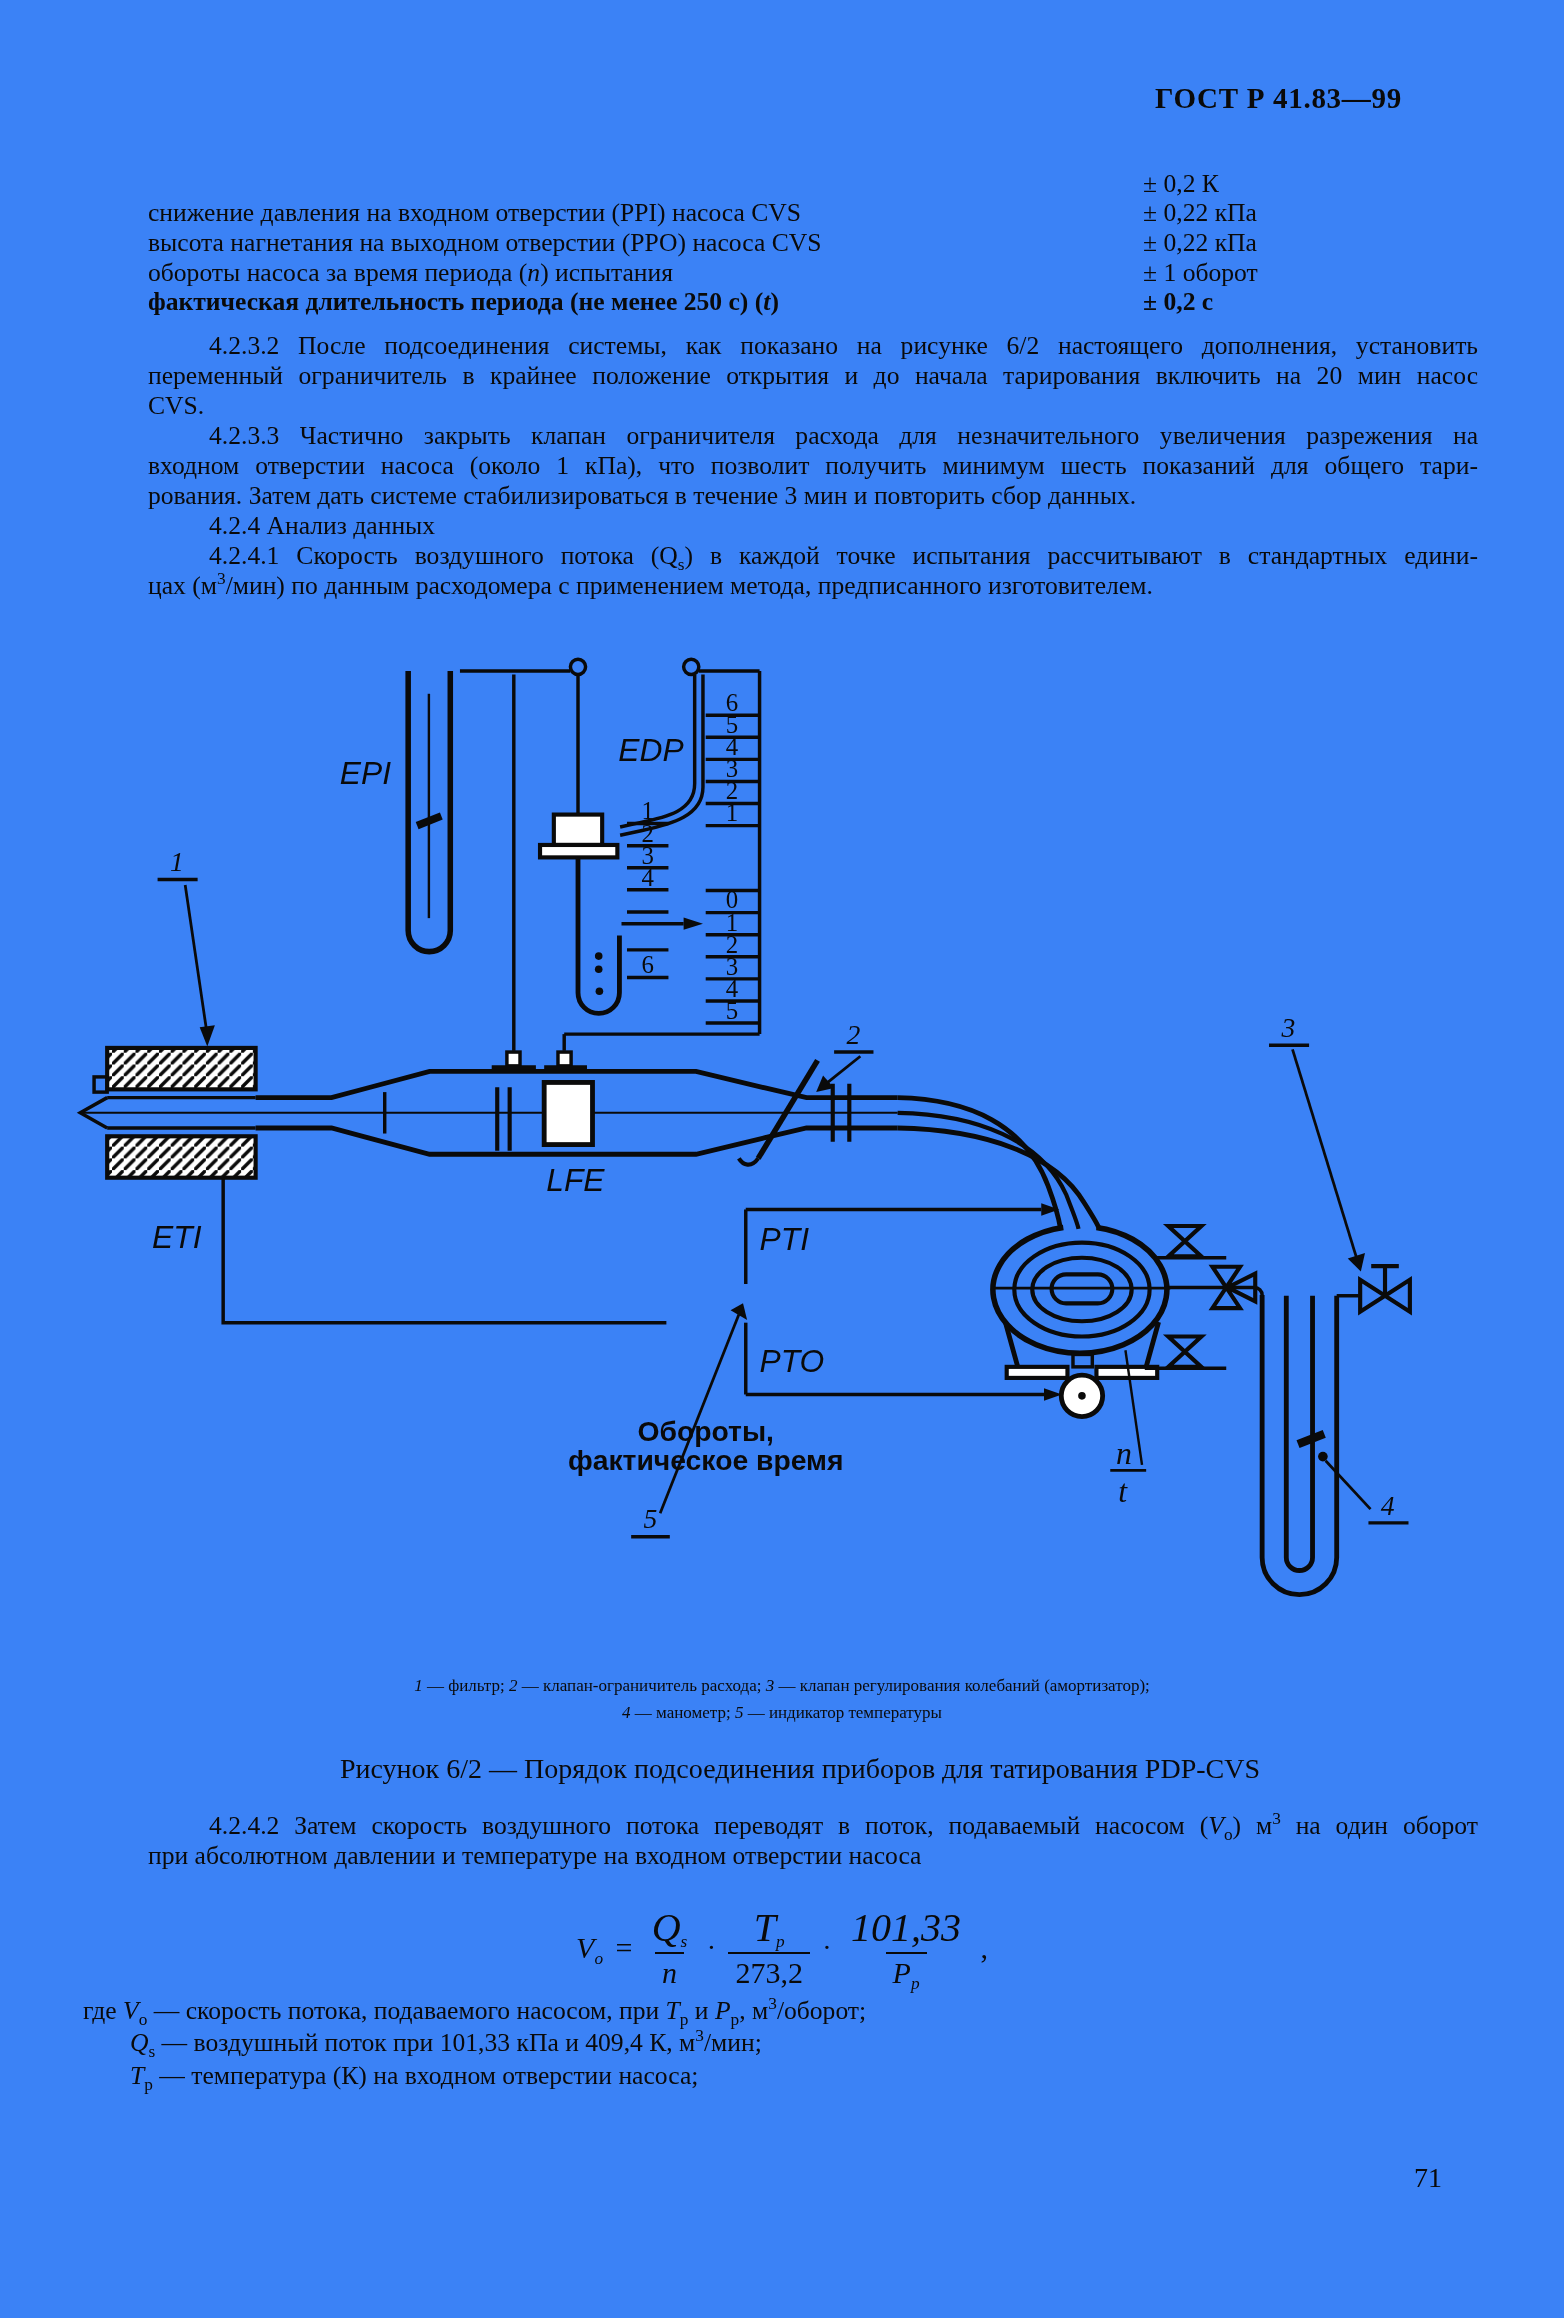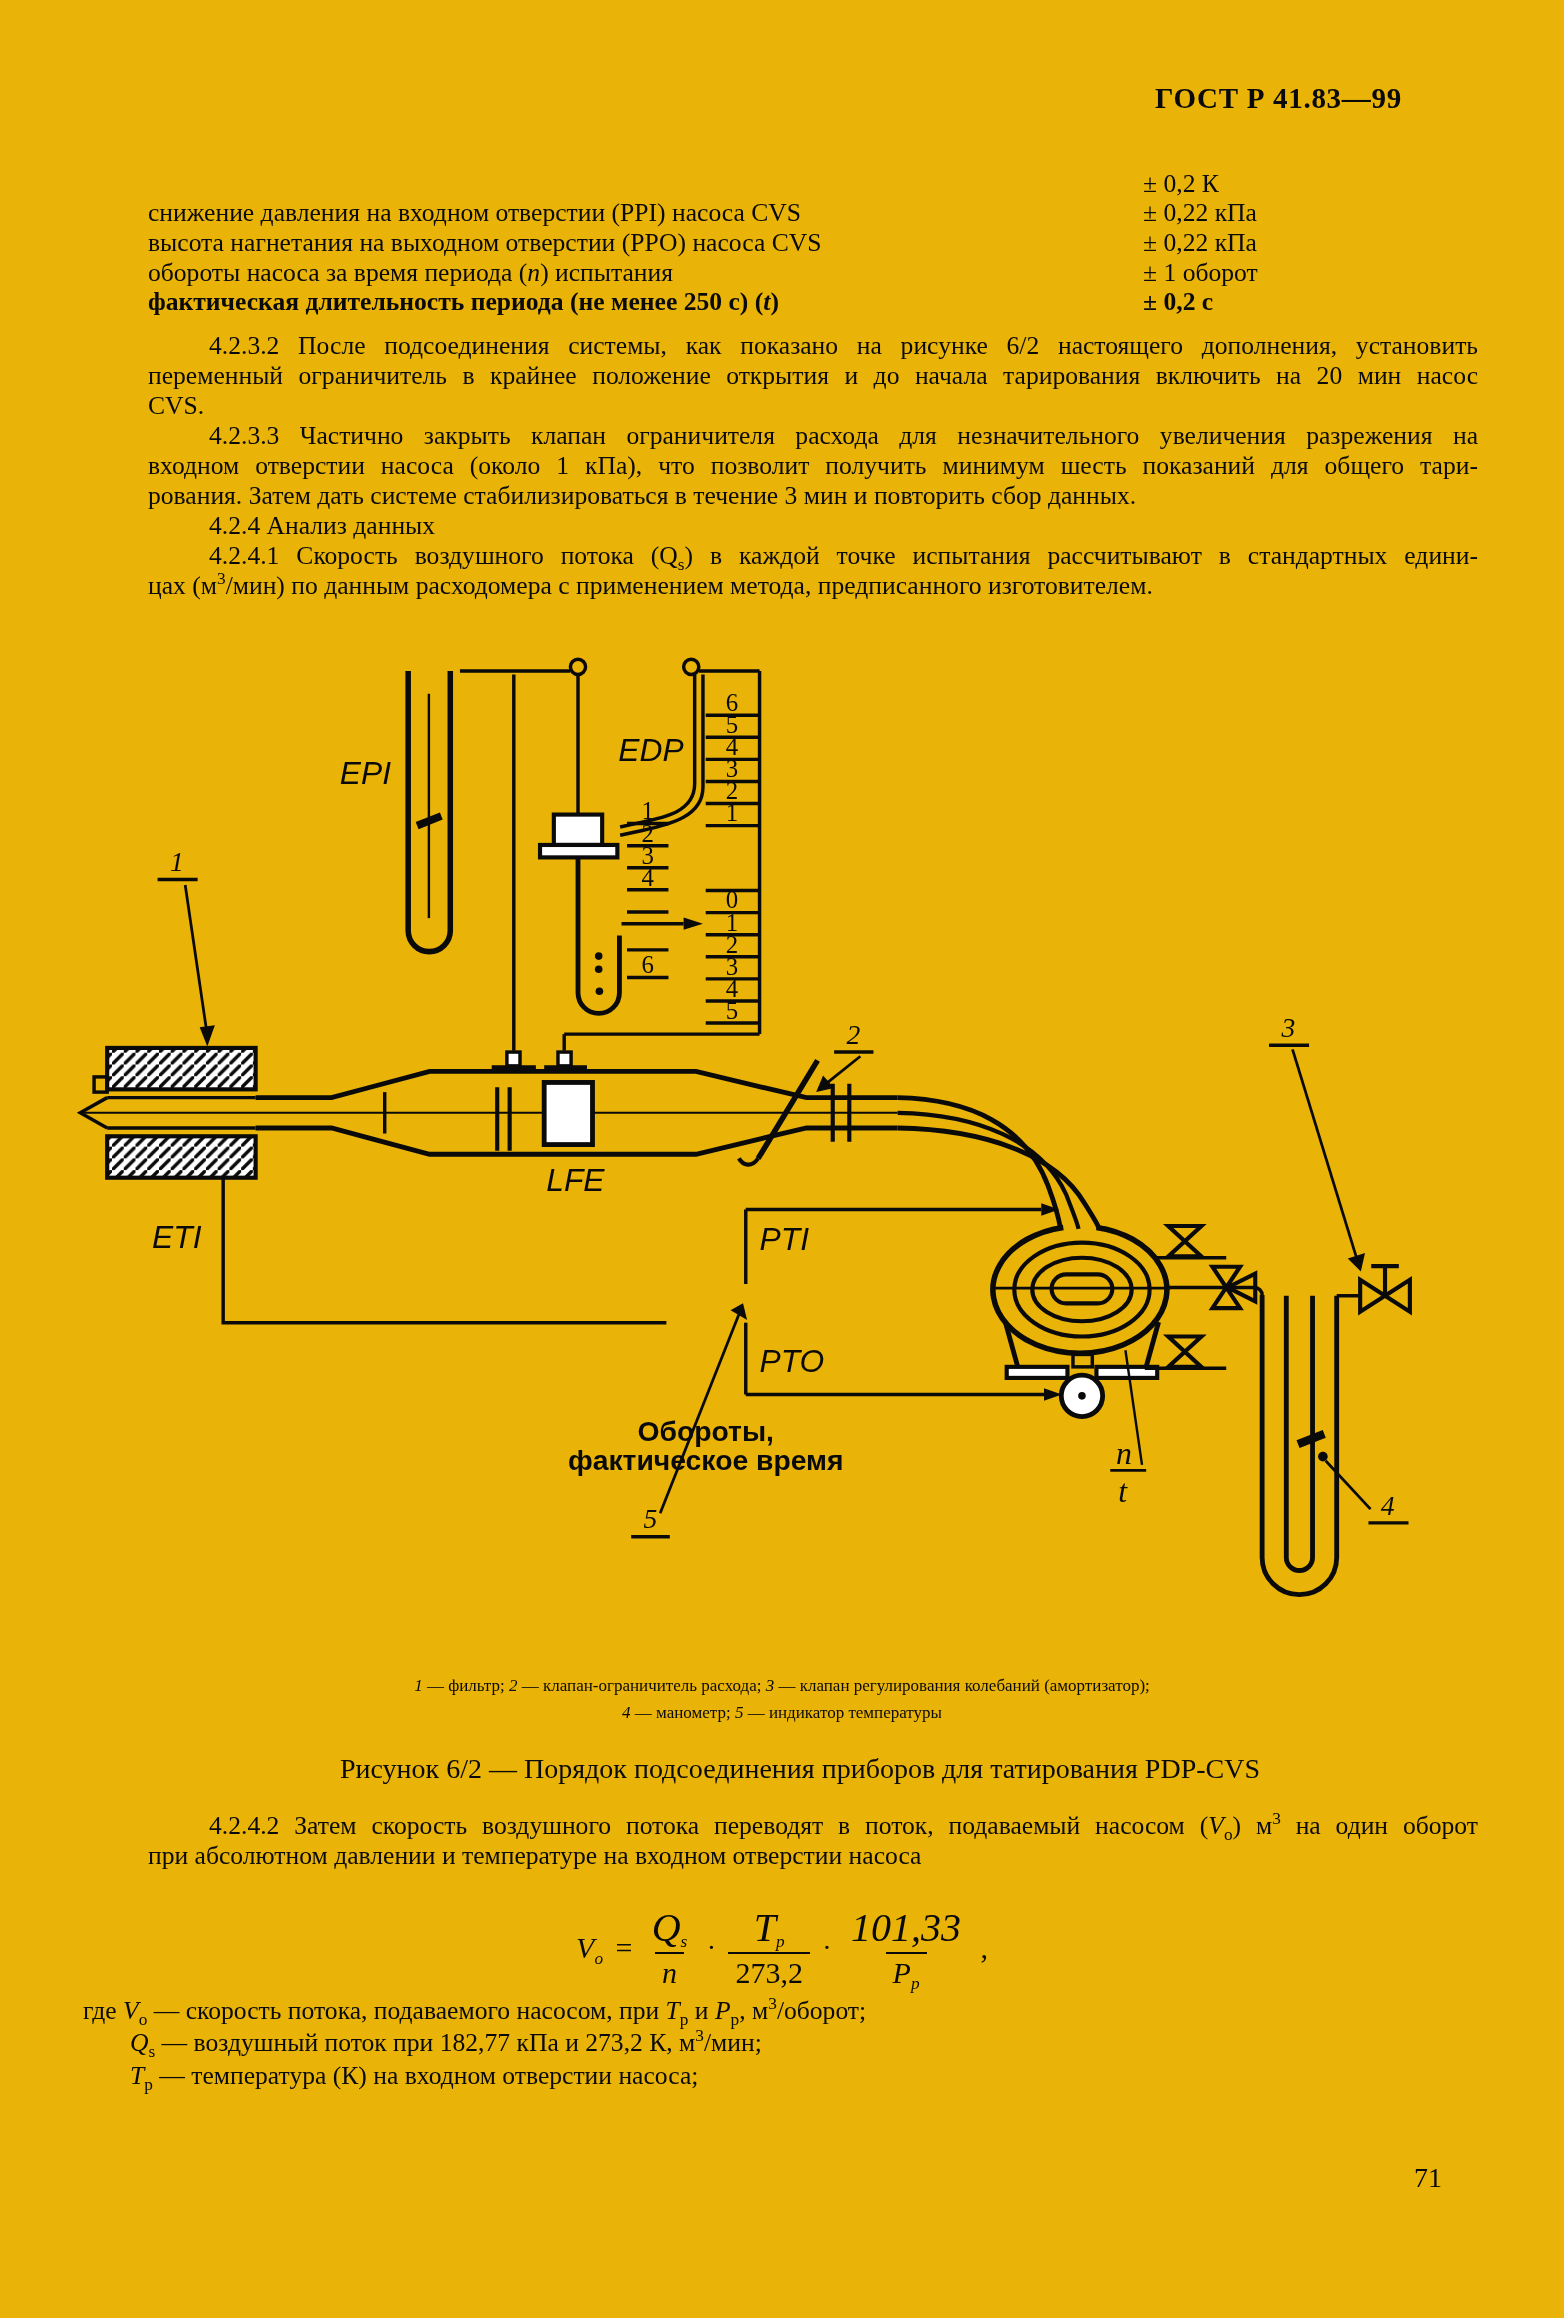--- a/index.html
+++ b/index.html
@@ -1,16 +1,16 @@
 <!DOCTYPE html>
 <html style="font-size:11px"><head>
 <meta charset="utf-8">
 <style>
   html,body{margin:0;padding:0;background:#888;}
-  #page{position:relative;width:1564px;height:2319px;background:#eab308;color:#0a0a0a;
+  #page{position:relative;width:1564px;height:2319px;background:#3b82f6;color:#0a0a0a;
         font-family:"Liberation Serif",serif;overflow:hidden;}
   .abs{position:absolute;}
   .t{font-size:25.6px;line-height:30px;white-space:nowrap;}
   .hdr{font-size:29px;font-weight:bold;letter-spacing:0.7px;}
   .row{position:absolute;left:148px;width:1330px;height:30px;}
   .row .val{position:absolute;left:995px;top:0;}
   .para{position:absolute;left:148px;width:1330px;}
   .pline{font-size:25.6px;line-height:30px;text-align:justify;text-align-last:justify;height:30px;}
   .pline.last{text-align-last:left;}
   .pline.first{padding-left:61px;}
@@ -300,21 +300,21 @@
         <span class="den"><span>P</span><sub class="s">р</sub></span>
       </span>
       <span class="upr">,</span>
     </div>
   </div>
 
   <div class="abs where" style="left:83px;top:1995px;">
     <span>где </span><span class="it">V</span><sub class="s">о</sub><span> — скорость потока, подаваемого насосом, при </span><span class="it">T</span><sub class="s">р</sub><span> и </span><span class="it">P</span><sub class="s">р</sub><span>, м</span><sup class="s">3</sup><span>/оборот;</span>
   </div>
   <div class="abs where" style="left:130px;top:2027px;">
-    <span class="it">Q</span><sub class="s">s</sub><span> — воздушный поток при 182,77 кПа и 273,2 К, м</span><sup class="s">3</sup><span>/мин;</span>
+    <span class="it">Q</span><sub class="s">s</sub><span> — воздушный поток при 101,33 кПа и 409,4 К, м</span><sup class="s">3</sup><span>/мин;</span>
   </div>
   <div class="abs where" style="left:130px;top:2060px;">
     <span class="it">T</span><sub class="s">р</sub><span> — температура (К) на входном отверстии насоса;</span>
   </div>
 
   <div class="abs pgnum" style="left:1414px;top:2162px;">71</div>
 
 </div>
 
 

